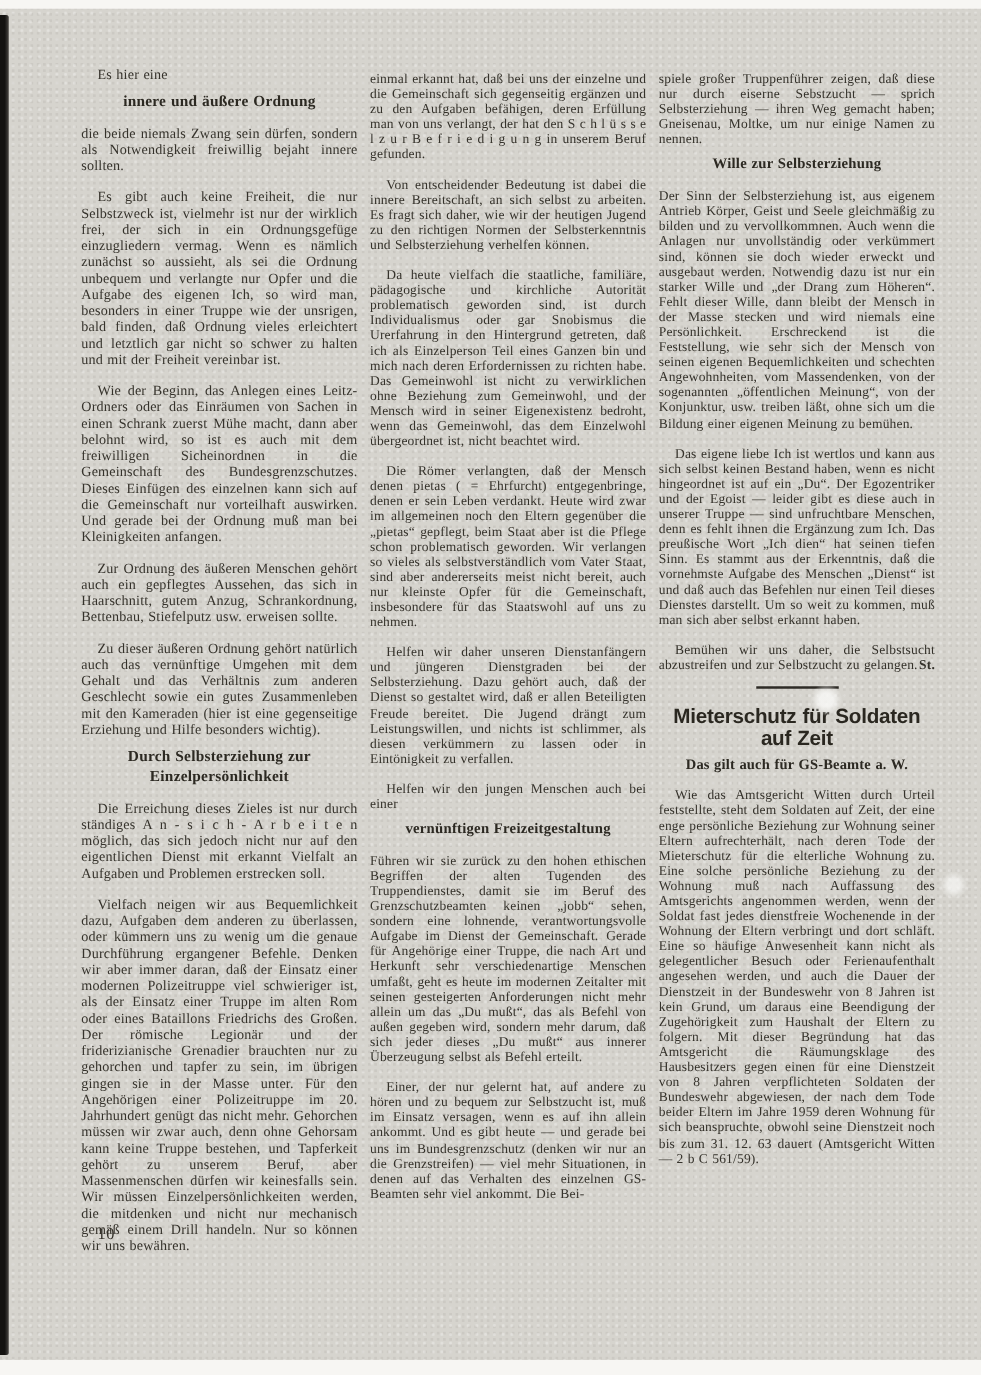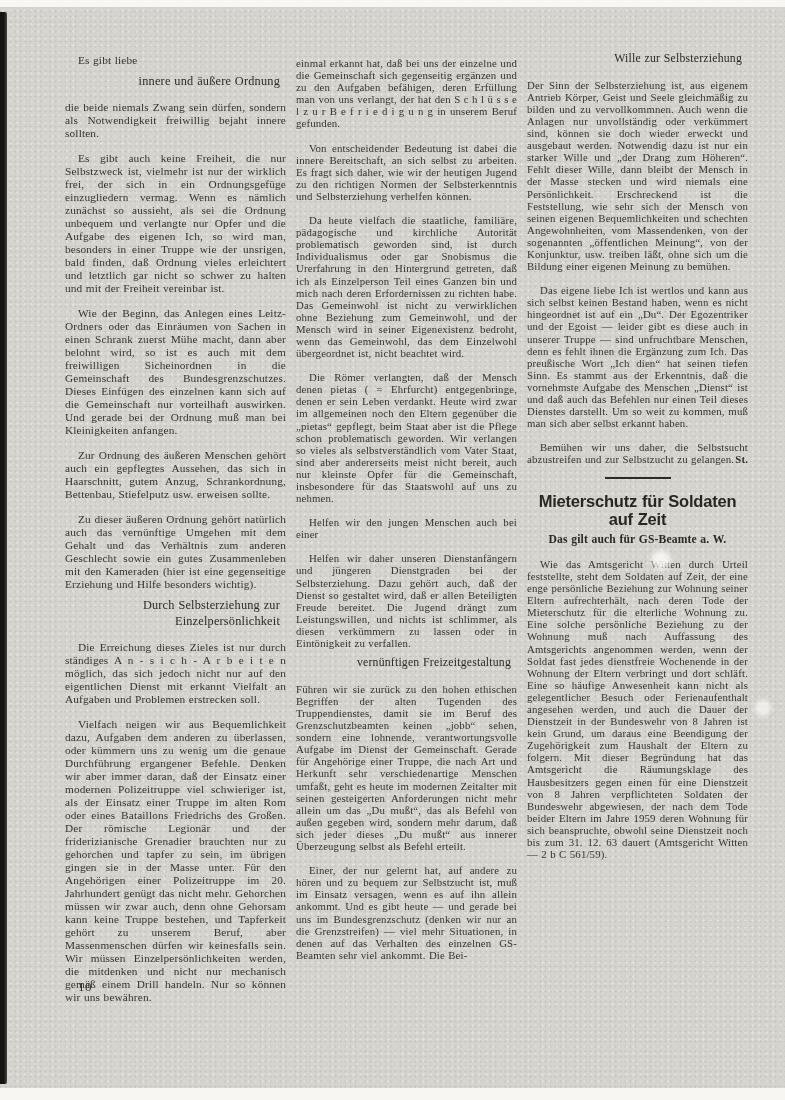--- a/index.html
+++ b/index.html
@@ -33,21 +33,21 @@
     text-align:justify;
     letter-spacing:.15px;
     word-spacing:.5px;
   }
   .col.tight{font-size:10.8px;line-height:12.1px;}
   .col1{padding-top:9px;}
   .para{margin:12px 0 4px;text-indent:13px;}
   .para.noindent{text-indent:0;}
   .intro{margin:0 0 1px;text-indent:13px;}
   .col-heading{
-    font-size:1.09em;font-weight:normal;text-align:right;
+    font-size:1.09em;font-weight:bold;text-align:center;
     margin:7px 6px 6px;line-height:1.25;color:#2c2922;
     letter-spacing:.2px;
   }
   .rule{
     width:66px;height:2px;background:#2e2b26;margin:11px auto 13px;
   }
   .article-title{
     font-family:"Liberation Sans","DejaVu Sans",sans-serif;
     font-size:16.5px;font-weight:bold;color:#2a2720;
     text-align:center;margin:0 0 6px;line-height:1.1;
@@ -71,43 +71,44 @@
       background:radial-gradient(rgba(248,248,246,.7) 30%,rgba(214,212,206,0) 70%);}
 </style>
 </head>
 <body>
 
 <div class="page">
   <div class="edge-strip"></div>
 
   <div class="columns">
     <div class="col col1">
-        <p class="intro">Es gibt liebe</p>
+        <p class="intro">Es hier eine</p>
         <h3 class="col-heading">innere und äußere Ordnung</h3>
         <p class="para noindent">die beide niemals Zwang sein dürfen, sondern als Notwendigkeit freiwillig bejaht innere sollten.</p>
         <p class="para">Es gibt auch keine Freiheit, die nur Selbstzweck ist, vielmehr ist nur der wirklich frei, der sich in ein Ordnungsgefüge einzugliedern vermag. Wenn es nämlich zunächst so aussieht, als sei die Ordnung unbequem und verlangte nur Opfer und die Aufgabe des eigenen Ich, so wird man, besonders in einer Truppe wie der unsrigen, bald finden, daß Ordnung vieles erleichtert und letztlich gar nicht so schwer zu halten und mit der Freiheit vereinbar ist.</p>
         <p class="para">Wie der Beginn, das Anlegen eines Leitz-Ordners oder das Einräumen von Sachen in einen Schrank zuerst Mühe macht, dann aber belohnt wird, so ist es auch mit dem freiwilligen Sicheinordnen in die Gemeinschaft des Bundesgrenzschutzes. Dieses Einfügen des einzelnen kann sich auf die Gemeinschaft nur vorteilhaft auswirken. Und gerade bei der Ordnung muß man bei Kleinigkeiten anfangen.</p>
         <p class="para">Zur Ordnung des äußeren Menschen gehört auch ein gepflegtes Aussehen, das sich in Haarschnitt, gutem Anzug, Schrankordnung, Bettenbau, Stiefelputz usw. erweisen sollte.</p>
         <p class="para">Zu dieser äußeren Ordnung gehört natürlich auch das vernünftige Umgehen mit dem Gehalt und das Verhältnis zum anderen Geschlecht sowie ein gutes Zusammenleben mit den Kameraden (hier ist eine gegenseitige Erziehung und Hilfe besonders wichtig).</p>
         <h3 class="col-heading">Durch Selbsterziehung zur Einzelpersönlichkeit</h3>
         <p class="para">Die Erreichung dieses Zieles ist nur durch ständiges A n - s i c h - A r b e i t e n möglich, das sich jedoch nicht nur auf den eigentlichen Dienst mit erkannt Vielfalt an Aufgaben und Problemen erstrecken soll.</p>
         <p class="para">Vielfach neigen wir aus Bequemlichkeit dazu, Aufgaben dem anderen zu überlassen, oder kümmern uns zu wenig um die genaue Durchführung ergangener Befehle. Denken wir aber immer daran, daß der Einsatz einer modernen Polizeitruppe viel schwieriger ist, als der Einsatz einer Truppe im alten Rom oder eines Bataillons Friedrichs des Großen. Der römische Legionär und der friderizianische Grenadier brauchten nur zu gehorchen und tapfer zu sein, im übrigen gingen sie in der Masse unter. Für den Angehörigen einer Polizeitruppe im 20. Jahrhundert genügt das nicht mehr. Gehorchen müssen wir zwar auch, denn ohne Gehorsam kann keine Truppe bestehen, und Tapferkeit gehört zu unserem Beruf, aber Massenmenschen dürfen wir keinesfalls sein. Wir müssen Einzelpersönlichkeiten werden, die mitdenken und nicht nur mechanisch gemäß einem Drill handeln. Nur so können wir uns bewähren.</p>
       </div>
     <div class="col tight">
         <p class="para noindent">einmal erkannt hat, daß bei uns der einzelne und die Gemeinschaft sich gegenseitig ergänzen und zu den Aufgaben befähigen, deren Erfüllung man von uns verlangt, der hat den S c h l ü s s e l  z u r  B e f r i e d i g u n g in unserem Beruf gefunden.</p>
         <p class="para">Von entscheidender Bedeutung ist dabei die innere Bereitschaft, an sich selbst zu arbeiten. Es fragt sich daher, wie wir der heutigen Jugend zu den richtigen Normen der Selbsterkenntnis und Selbsterziehung verhelfen können.</p>
         <p class="para">Da heute vielfach die staatliche, familiäre, pädagogische und kirchliche Autorität problematisch geworden sind, ist durch Individualismus oder gar Snobismus die Urerfahrung in den Hintergrund getreten, daß ich als Einzelperson Teil eines Ganzen bin und mich nach deren Erfordernissen zu richten habe. Das Gemeinwohl ist nicht zu verwirklichen ohne Beziehung zum Gemeinwohl, und der Mensch wird in seiner Eigenexistenz bedroht, wenn das Gemeinwohl, das dem Einzelwohl übergeordnet ist, nicht beachtet wird.</p>
         <p class="para">Die Römer verlangten, daß der Mensch denen pietas ( = Ehrfurcht) entgegenbringe, denen er sein Leben verdankt. Heute wird zwar im allgemeinen noch den Eltern gegenüber die „pietas“ gepflegt, beim Staat aber ist die Pflege schon problematisch geworden. Wir verlangen so vieles als selbstverständlich vom Vater Staat, sind aber andererseits meist nicht bereit, auch nur kleinste Opfer für die Gemeinschaft, insbesondere für das Staatswohl auf uns zu nehmen.</p>
+        <p class="para">Helfen wir daher unseren Dienstanfängern und jüngeren Dienstgraden bei der Selbsterziehung. Dazu gehört auch, daß der Dienst so gestaltet wird, daß er allen Beteiligten Freude bereitet. Die Jugend drängt zum Leistungswillen, und nichts ist schlimmer, als diesen verkümmern zu lassen oder in Eintönigkeit zu verfallen.</p>
         <p class="para">Helfen wir den jungen Menschen auch bei einer</p>
-        <p class="para">Helfen wir daher unseren Dienstanfängern und jüngeren Dienstgraden bei der Selbsterziehung. Dazu gehört auch, daß der Dienst so gestaltet wird, daß er allen Beteiligten Freude bereitet. Die Jugend drängt zum Leistungswillen, und nichts ist schlimmer, als diesen verkümmern zu lassen oder in Eintönigkeit zu verfallen.</p>
         <h3 class="col-heading">vernünftigen Freizeitgestaltung</h3>
         <p class="para noindent">Führen wir sie zurück zu den hohen ethischen Begriffen der alten Tugenden des Truppendienstes, damit sie im Beruf des Grenzschutzbeamten keinen „jobb“ sehen, sondern eine lohnende, verantwortungsvolle Aufgabe im Dienst der Gemeinschaft. Gerade für Angehörige einer Truppe, die nach Art und Herkunft sehr verschiedenartige Menschen umfaßt, geht es heute im modernen Zeitalter mit seinen gesteigerten Anforderungen nicht mehr allein um das „Du mußt“, das als Befehl von außen gegeben wird, sondern mehr darum, daß sich jeder dieses „Du mußt“ aus innerer Überzeugung selbst als Befehl erteilt.</p>
         <p class="para">Einer, der nur gelernt hat, auf andere zu hören und zu bequem zur Selbstzucht ist, muß im Einsatz versagen, wenn es auf ihn allein ankommt. Und es gibt heute — und gerade bei uns im Bundesgrenzschutz (denken wir nur an die Grenzstreifen) — viel mehr Situationen, in denen auf das Verhalten des einzelnen GS-Beamten sehr viel ankommt. Die Bei-</p>
       </div>
     <div class="col tight">
+        <p class="para noindent">spiele großer Truppenführer zeigen, daß diese nur durch eiserne Sebstzucht — sprich Selbsterziehung — ihren Weg gemacht haben; Gneisenau, Moltke, um nur einige Namen zu nennen.</p>
         <h3 class="col-heading">Wille zur Selbsterziehung</h3>
         <p class="para noindent">Der Sinn der Selbsterziehung ist, aus eigenem Antrieb Körper, Geist und Seele gleichmäßig zu bilden und zu vervollkommnen. Auch wenn die Anlagen nur unvollständig oder verkümmert sind, können sie doch wieder erweckt und ausgebaut werden. Notwendig dazu ist nur ein starker Wille und „der Drang zum Höheren“. Fehlt dieser Wille, dann bleibt der Mensch in der Masse stecken und wird niemals eine Persönlichkeit. Erschreckend ist die Feststellung, wie sehr sich der Mensch von seinen eigenen Bequemlichkeiten und schechten Angewohnheiten, vom Massendenken, von der sogenannten „öffentlichen Meinung“, von der Konjunktur, usw. treiben läßt, ohne sich um die Bildung einer eigenen Meinung zu bemühen.</p>
         <p class="para">Das eigene liebe Ich ist wertlos und kann aus sich selbst keinen Bestand haben, wenn es nicht hingeordnet ist auf ein „Du“. Der Egozentriker und der Egoist — leider gibt es diese auch in unserer Truppe — sind unfruchtbare Menschen, denn es fehlt ihnen die Ergänzung zum Ich. Das preußische Wort „Ich dien“ hat seinen tiefen Sinn. Es stammt aus der Erkenntnis, daß die vornehmste Aufgabe des Menschen „Dienst“ ist und daß auch das Befehlen nur einen Teil dieses Dienstes darstellt. Um so weit zu kommen, muß man sich aber selbst erkannt haben.</p>
         <p class="para signed"><span>Bemühen wir uns daher, die Selbstsucht abzustreifen und zur Selbstzucht zu gelangen.</span><span class="sign">St.</span></p>
         <div class="rule"></div>
         <h2 class="article-title">Mieterschutz für Soldaten auf Zeit</h2>
         <h4 class="article-subtitle">Das gilt auch für GS-Beamte a. W.</h4>
         <p class="para">Wie das Amtsgericht Witten durch Urteil feststellte, steht dem Soldaten auf Zeit, der eine enge persönliche Beziehung zur Wohnung seiner Eltern aufrechterhält, nach deren Tode der Mieterschutz für die elterliche Wohnung zu. Eine solche persönliche Beziehung zu der Wohnung muß nach Auffassung des Amtsgerichts angenommen werden, wenn der Soldat fast jedes dienstfreie Wochenende in der Wohnung der Eltern verbringt und dort schläft. Eine so häufige Anwesenheit kann nicht als gelegentlicher Besuch oder Ferienaufenthalt angesehen werden, und auch die Dauer der Dienstzeit in der Bundeswehr von 8 Jahren ist kein Grund, um daraus eine Beendigung der Zugehörigkeit zum Haushalt der Eltern zu folgern. Mit dieser Begründung hat das Amtsgericht die Räumungsklage des Hausbesitzers gegen einen für eine Dienstzeit von 8 Jahren verpflichteten Soldaten der Bundeswehr abgewiesen, der nach dem Tode beider Eltern im Jahre 1959 deren Wohnung für sich beanspruchte, obwohl seine Dienstzeit noch bis zum 31. 12. 63 dauert (Amtsgericht Witten — 2 b C 561/59).</p>
       </div>
   </div>

